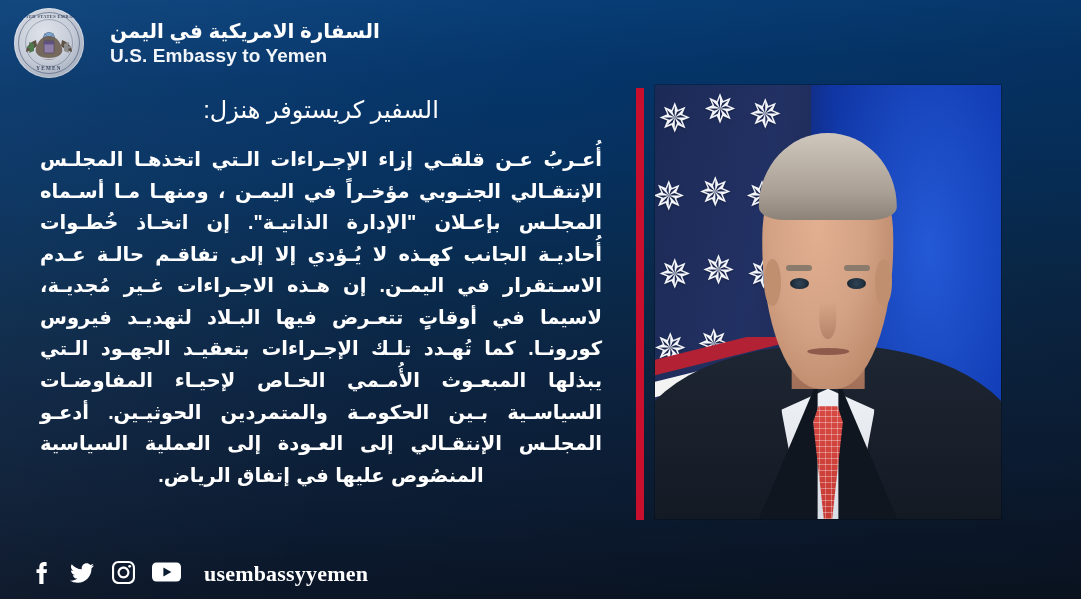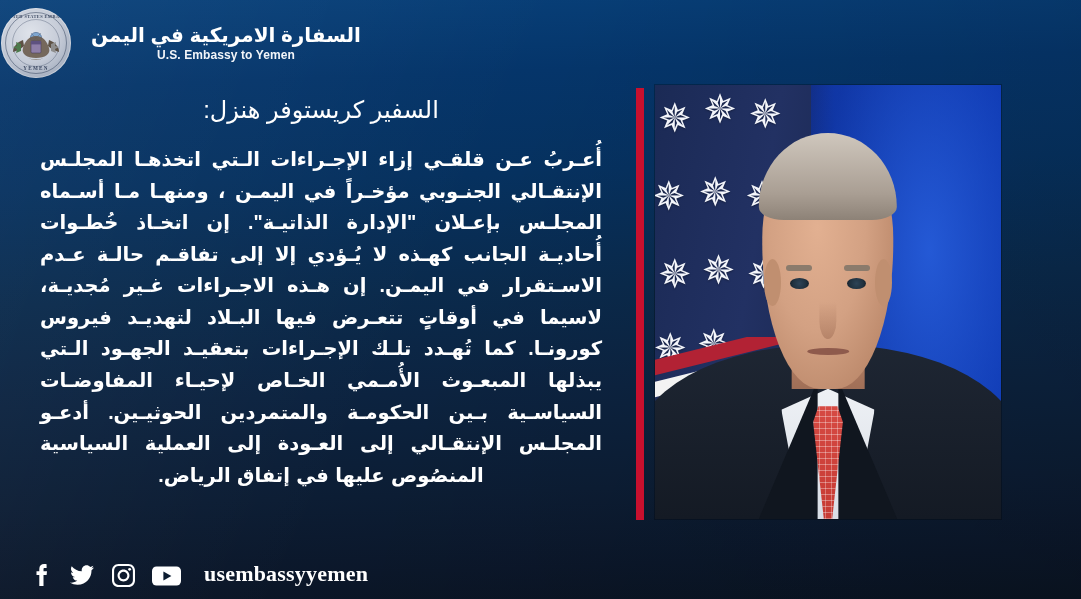--- a/index.html
+++ b/index.html
@@ -14,21 +14,21 @@
     background:
       linear-gradient(178deg,#084079 0%, #05356a 14%, #06315f 30%, #0a2a4c 48%, #0c2340 64%, #0c1d34 80%, #0b172a 92%, #0a1422 100%);
   }
   
   #stage::after{
     content:"";position:absolute;inset:0;pointer-events:none;
     background:linear-gradient(115deg,rgba(255,255,255,.045) 0%,rgba(255,255,255,0) 42%,rgba(0,0,0,.12) 100%);
   }
 
   
-  .header{position:absolute;left:1px;top:8px;display:flex;align-items:center;gap:20px;z-index:5;}
+  .header{position:absolute;left:14px;top:8px;display:flex;align-items:center;gap:26px;z-index:5;}
   .seal{
     position:relative;width:70px;height:70px;border-radius:50%;
     background:radial-gradient(circle at 42% 36%,#dfe3ea 0%,#c6ccd8 48%,#a9b2c2 74%,#8e99ad 100%);
     box-shadow:inset 0 0 0 1px rgba(255,255,255,.35);
     overflow:hidden;
   }
   .seal .ring{
     position:absolute;inset:4px;border-radius:50%;
     border:1px solid rgba(60,75,100,.55);
   }
@@ -42,21 +42,21 @@
     font-size:4.4px;letter-spacing:.4px;color:#3d4a63;font-weight:700;
     font-family:"Liberation Serif",serif;
   }
   .seal .sealtxt.bottom{bottom:7px;font-size:5.2px;letter-spacing:1.2px;}
 
   .titles{display:flex;flex-direction:column;line-height:1.12;}
   .title-ar{
     direction:rtl;color:#ffffff;font-size:20px;font-weight:600;
     letter-spacing:.2px;margin-bottom:3px;text-align:left;
   }
-  .title-en{color:#f2f5f9;font-size:12px;font-weight:700;letter-spacing:.1px;text-align:center;}
+  .title-en{color:#f2f5f9;font-size:19px;font-weight:700;letter-spacing:.1px;}
 
   
   .quote{
     position:absolute;left:40px;top:96px;width:562px;
     direction:rtl;text-align:justify;text-align-last:center;
     color:#ffffff;z-index:5;
   }
   .quote-head{
     font-size:24px;font-weight:400;text-align:center;margin:0 0 20px 0;
     letter-spacing:.2px;
@@ -134,21 +134,21 @@
   .ph-eyeL{left:39%;} .ph-eyeR{right:39%;}
   .ph-browL,.ph-browR{position:absolute;top:41.4%;width:7.4%;height:1.5%;border-radius:3px;background:#8b7b6c;}
   .ph-browL{left:38%;} .ph-browR{right:38%;}
   .ph-nose{position:absolute;left:50%;top:50%;transform:translateX(-50%);
     width:5%;height:8.5%;border-radius:0 0 50% 50%;
     background:linear-gradient(180deg,rgba(160,110,85,0) 0%,rgba(150,100,76,.45) 100%);}
   .ph-mouth{position:absolute;left:50%;top:60.5%;transform:translateX(-50%);
     width:12%;height:1.6%;border-radius:50%;background:#8e5a4c;}
 
   
-  .footer{position:absolute;left:33px;bottom:12px;display:flex;align-items:flex-end;gap:17px;z-index:6;}
+  .footer{position:absolute;left:33px;bottom:12px;display:flex;align-items:flex-start;gap:17px;z-index:6;}
   .footer svg{display:block;fill:#ffffff;}
   .handle{
     color:#ffffff;font-family:"Liberation Serif","DejaVu Serif",serif;
     font-size:22px;font-weight:700;letter-spacing:.2px;margin-left:6px;
   }
 </style>
 </head>
 <body>
 
 <div id="stage">

